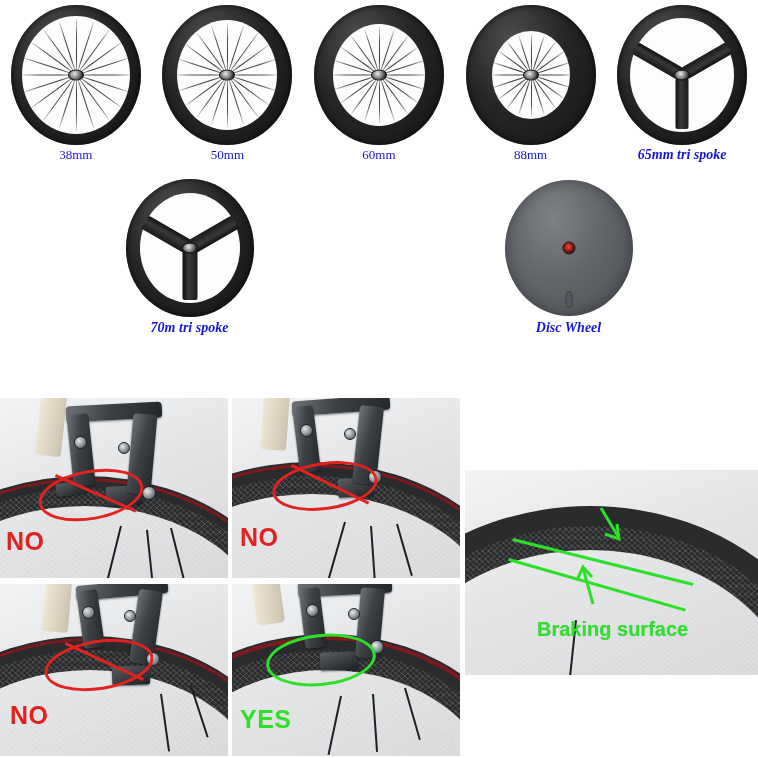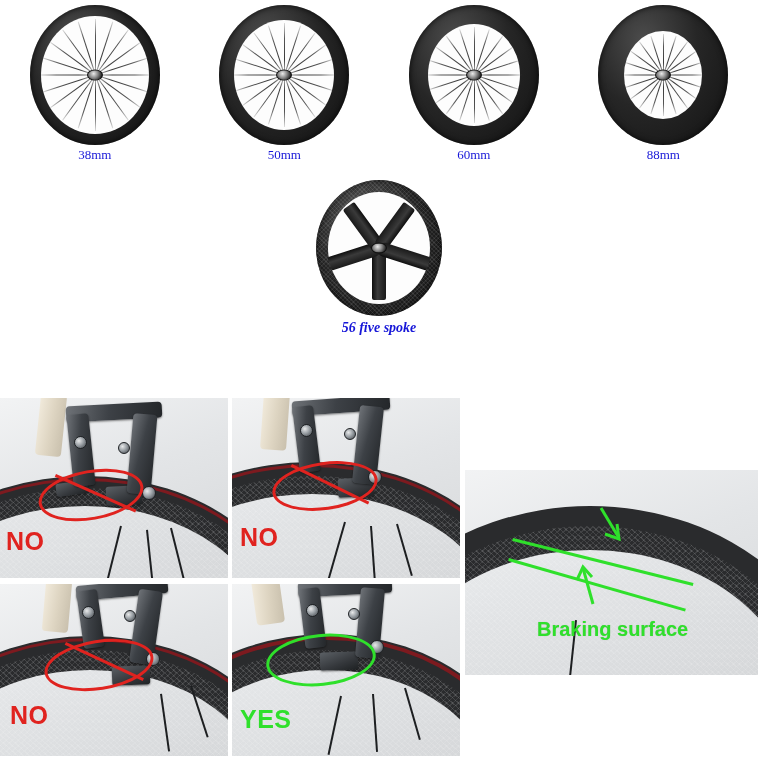--- a/index.html
+++ b/index.html
@@ -312,45 +312,64 @@
           <div class="spoke" style="height:41px;transform:rotate(288deg);"></div>
           <div class="spoke" style="height:41px;transform:rotate(306deg);"></div>
           <div class="spoke" style="height:41px;transform:rotate(324deg);"></div>
           <div class="spoke" style="height:41px;transform:rotate(342deg);"></div>
         </div>
         <div class="hub"></div>
       </div>
       <div class="wheel-label">88mm</div>
     </div>
 
+    <div class="wheel-cell">
+      <div class="wheel-art">
+        <div class="rim" style="width:130px;height:140px;"></div>
+        <div class="rim-inner" style="width:104px;height:114px;"></div>
+        <div class="spokes">
+          <div class="blade" style="width:13px;height:54px;transform:translate(-50%,0) rotate(0deg);"></div>
+          <div class="blade" style="width:13px;height:54px;transform:translate(-50%,0) rotate(120deg);"></div>
+          <div class="blade" style="width:13px;height:54px;transform:translate(-50%,0) rotate(240deg);"></div>
+        </div>
+        <div class="hub"></div>
+      </div>
+      <div class="wheel-label italic">65mm tri spoke</div>
+    </div>
 
   </div>
 
   <div class="wheel-row" id="wheel-row-2">
 
-
-
-
-    <div class="wheel-cell">
-      <div class="wheel-art">
-        <div class="rim" style="width:126px;height:136px;"></div>
-        <div class="rim-inner" style="width:102px;height:112px;"></div>
-        <div class="weave" style="width:126px;height:136px;left:50%;top:50%;transform:translate(-50%,-50%);"></div>
-        <div class="spokes">
-          <div class="blade" style="width:14px;height:52px;transform:translate(-50%,0) rotate(0deg);"></div>
-          <div class="blade" style="width:14px;height:52px;transform:translate(-50%,0) rotate(72deg);"></div>
-          <div class="blade" style="width:14px;height:52px;transform:translate(-50%,0) rotate(144deg);"></div>
-          <div class="blade" style="width:14px;height:52px;transform:translate(-50%,0) rotate(216deg);"></div>
-          <div class="blade" style="width:14px;height:52px;transform:translate(-50%,0) rotate(288deg);"></div>
-        </div>
-        <div class="hub"></div>
-      </div>
-      <div class="wheel-label italic">56 five spoke</div>
-    </div>
-
+    <div class="wheel-cell">
+      <div class="wheel-art">
+        <div class="rim" style="width:128px;height:138px;"></div>
+        <div class="rim-inner" style="width:100px;height:110px;"></div>
+        <div class="spokes">
+          <div class="blade" style="width:15px;height:52px;transform:translate(-50%,0) rotate(0deg);"></div>
+          <div class="blade" style="width:15px;height:52px;transform:translate(-50%,0) rotate(120deg);"></div>
+          <div class="blade" style="width:15px;height:52px;transform:translate(-50%,0) rotate(240deg);"></div>
+        </div>
+        <div class="hub"></div>
+      </div>
+      <div class="wheel-label italic">70m tri spoke</div>
+    </div>
+
+
+
+
+    <div class="wheel-cell">
+      <div class="wheel-art">
+        <div class="disc-face">
+          <div class="valve-slot"></div>
+        </div>
+        <div class="hub red"></div>
+      </div>
+      <div class="wheel-label italic">Disc Wheel</div>
+    </div>
 
   </div>
 
 
   <div id="photo-area">
 
     <div class="photo" id="photo-no-1">
       <div class="fork-leg" style="left:38px;top:-4px;width:26px;height:62px;transform:rotate(6deg);"></div>
       <div class="p-rim" style="left:-130px;top:78px;width:430px;height:330px;border-width:30px;"></div>
       <div class="p-rim-weave" style="left:-118px;top:90px;width:406px;height:306px;"></div>

